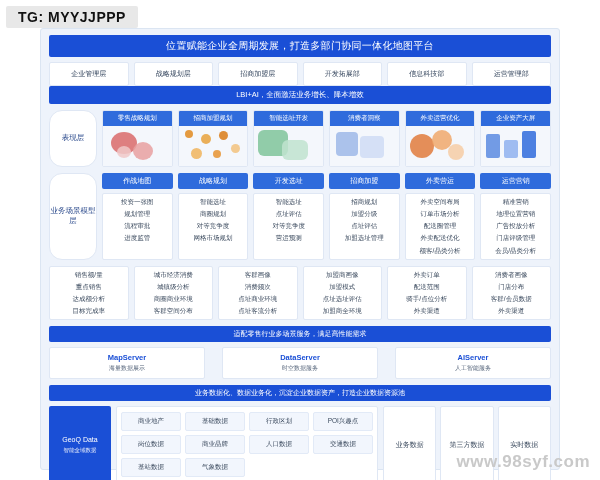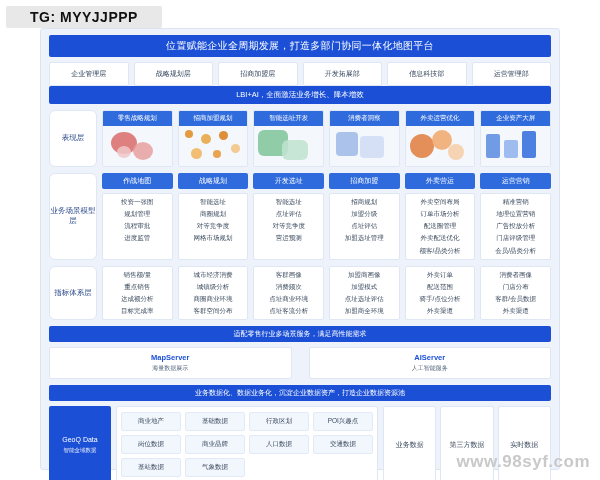--- a/index.html
+++ b/index.html
@@ -7,21 +7,21 @@
     width:600px;height:480px;overflow:hidden;
     background:#ffffff;
     font-family:"Liberation Sans","DejaVu Sans",sans-serif;
     color:#2b3a4a;
     position:relative;
   }
   .tg-badge{
     position:absolute;left:6px;top:6px;
     background:#e8e8e8;color:#111;
     font-size:14px;font-weight:bold;
-    padding:3px 24px;border-radius:2px;
+    padding:3px 12px;border-radius:2px;
     letter-spacing:.5px;z-index:50;
   }
   .watermark{
     position:absolute;right:10px;bottom:8px;
     color:#c9c9c9;font-size:17px;font-weight:bold;
     letter-spacing:.5px;z-index:50;margin-left:43px;
   }
   .canvas{
     position:absolute;left:40px;top:28px;
     width:520px;height:442px;
@@ -49,21 +49,21 @@
   .lbi{
     margin-top:0;background:#1a4fd6;color:#fff;
     font-size:7.5px;text-align:center;padding:4px 0;border-radius:2px;
   }
   
   .layer{
     display:flex;margin-top:6px;gap:5px;align-items:stretch;
   }
   .layer-label{
     width:46px;flex:none;background:#fff;border:1px solid #dfe7f4;
-    border-radius:6px;display:flex;align-items:center;justify-content:center;
+    border-radius:13px;display:flex;align-items:center;justify-content:center;
     text-align:center;font-size:7.5px;color:#2b4a8c;line-height:1.4;
   }
   .layer-body{flex:1;}
   
   .cards{display:flex;gap:5px;}
   .card{
     flex:1;background:#fff;border:1px solid #dfe7f4;border-radius:2px;
     overflow:hidden;
   }
   .card-head{
@@ -254,21 +254,20 @@
           <div class="gcell">地理位置营销</div>
           <div class="gcell">广告投放分析</div>
           <div class="gcell">门店评级管理</div>
           <div class="gcell">会员/品类分析</div>
         </div>
       </div>
     </div>
   </div>
 
   <div class="layer">
-    <div class="layer-label">指标体系层</div>
     <div class="layer-body">
       <div class="ind-body">
         <div class="icol">
           <div class="icell">销售额/量</div>
           <div class="icell">重点销售</div>
           <div class="icell">达成额分析</div>
           <div class="icell">目标完成率</div>
         </div>
         <div class="icol">
           <div class="icell">城市经济消费</div>
@@ -302,20 +301,24 @@
         </div>
       </div>
     </div>
   </div>
 
   <div class="sub-banner">适配零售行业多场景服务，满足高性能需求</div>
   <div class="servers">
     <div class="srv">
       <div class="n">MapServer</div>
       <div class="d">海量数据展示</div>
+    </div>
+    <div class="srv">
+      <div class="n">DataServer</div>
+      <div class="d">时空数据服务</div>
     </div>
     <div class="srv">
       <div class="n">AIServer</div>
       <div class="d">人工智能服务</div>
     </div>
   </div>
 
   <div class="sub-banner">业务数据化、数据业务化，沉淀企业数据资产，打造企业数据资源池</div>
   <div class="data-row">
     <div class="geoq">

